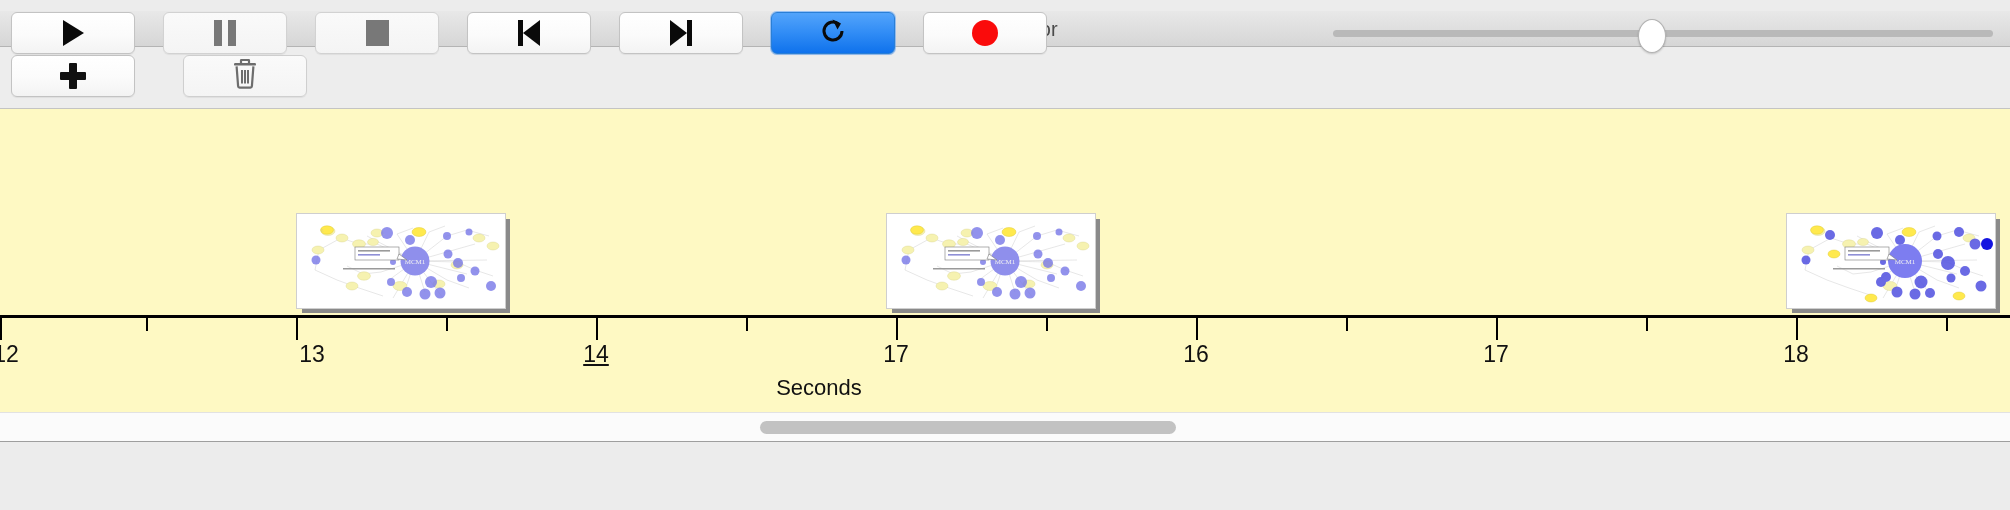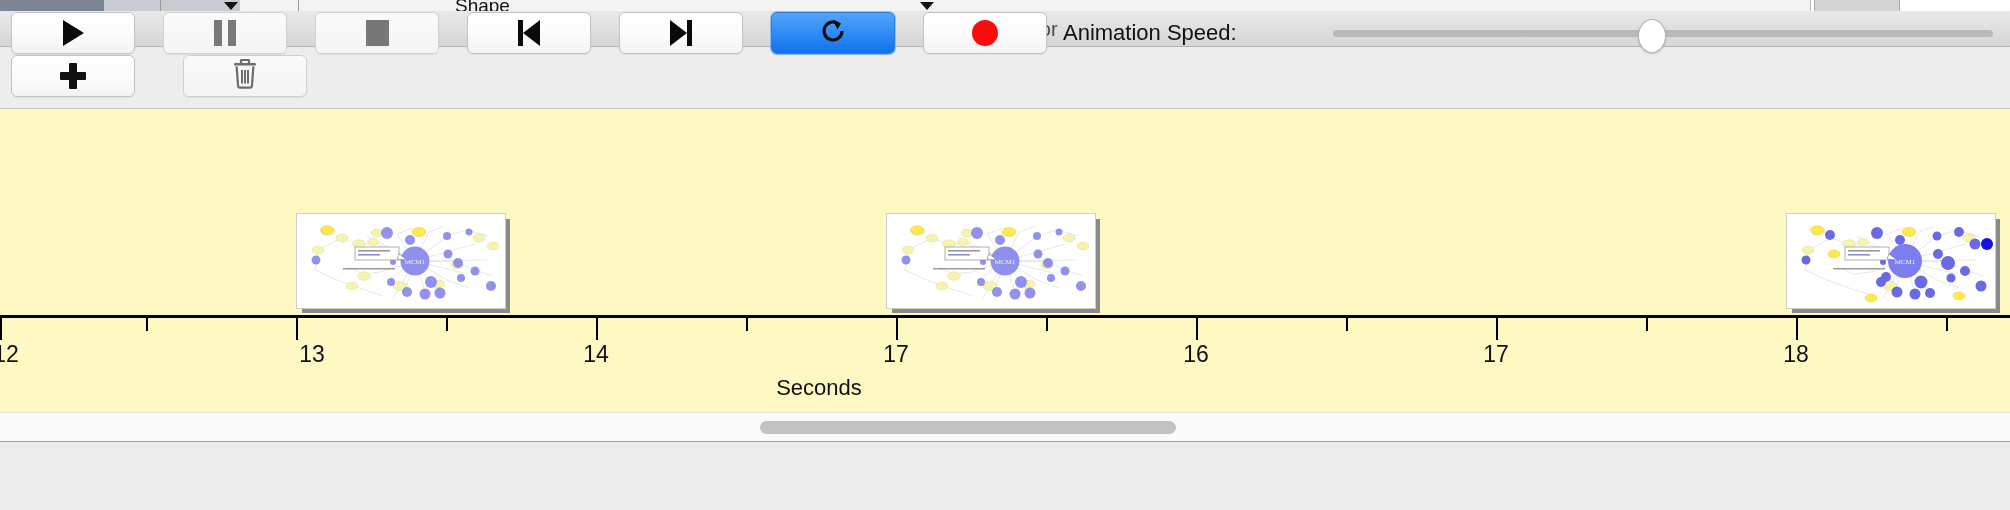--- a/index.html
+++ b/index.html
@@ -328,39 +328,20 @@
     border: 1px solid #b2b2b2;
     border-radius: 50%;
     box-shadow: 0 1px 2px rgba(0,0,0,0.18);
   }
 </style>
 </head>
 <body>
 
 <div id="app">
 
-  <div class="bg-strip">
-    <div class="bg-dark"></div>
-    <div class="bg-dark2"></div>
-    <div class="bg-chunk" style="left:240px;width:80px;"></div>
-    <div class="bg-chunk" style="left:320px;width:100px;"></div>
-    <div class="bg-chunk" style="left:420px;width:120px;"></div>
-    <div class="bg-chunk" style="left:540px;width:160px;"></div>
-    <div class="bg-chunk" style="left:700px;width:190px;"></div>
-    <div class="bg-chunk" style="left:890px;width:160px;"></div>
-    <div class="bg-chunk" style="left:1050px;width:200px;"></div>
-    <div class="bg-chunk" style="left:1250px;width:260px;"></div>
-    <div class="bg-chunk" style="left:1510px;width:300px;"></div>
-    <div class="bg-box" style="left:1814px;width:84px;"></div>
-    <div class="bg-arrow" style="left:224px;top:2px;"></div>
-    <div class="bg-arrow" style="left:920px;top:2px;"></div>
-    <div class="bg-tick" style="left:160px;"></div>
-    <div class="bg-tick" style="left:298px;"></div>
-    <div class="bg-word" style="left:455px;">Shape</div>
-  </div>
 
   <div class="titlebar">
     <div class="traffic tl-close"></div>
     <div class="traffic tl-min"></div>
     <div class="traffic tl-max"></div>
     <div class="window-title">CyAnimator</div>
   </div>
 
   <div class="toolbar"></div>
 
@@ -606,21 +587,21 @@
       <div class="tick minor" style="left:1046px;"></div>
       <div class="tick major" style="left:1196px;"></div>
       <div class="tick minor" style="left:1346px;"></div>
       <div class="tick major" style="left:1496px;"></div>
       <div class="tick minor" style="left:1646px;"></div>
       <div class="tick major" style="left:1796px;"></div>
       <div class="tick minor" style="left:1946px;"></div>
 
       <div class="tick-label" style="left:6px;">12</div>
       <div class="tick-label" style="left:312px;">13</div>
-      <div class="tick-label" style="left:596px;">14</div>
+      <div class="tick-label" style="left:596px;text-decoration:underline;">14</div>
       <div class="tick-label" style="left:896px;">17</div>
       <div class="tick-label" style="left:1196px;">16</div>
       <div class="tick-label" style="left:1496px;">17</div>
       <div class="tick-label" style="left:1796px;">18</div>
 
       <div class="axis-title">Seconds</div>
     </div>
   </div>
 
   <div class="hscroll">
@@ -658,20 +639,19 @@
         <path d="M24 15 A9 9 0 1 1 20.5 7.9" fill="none" stroke="#0a0a0a" stroke-width="3" stroke-linecap="butt"></path>
         <path d="M14.5 3.5 L23 7.6 L19.5 13.5 Z" fill="#0a0a0a"></path>
       </svg>
     </span>
   </div>
 
   <div class="ctrl-btn" id="record-button">
     <span class="icon-record"></span>
   </div>
 
-  <div class="speed-label">Animation Speed:</div>
 
   <div class="slider">
     <div class="slider-track"></div>
     <div class="slider-thumb"></div>
   </div>
 
 </div>
 
 </body></html>

